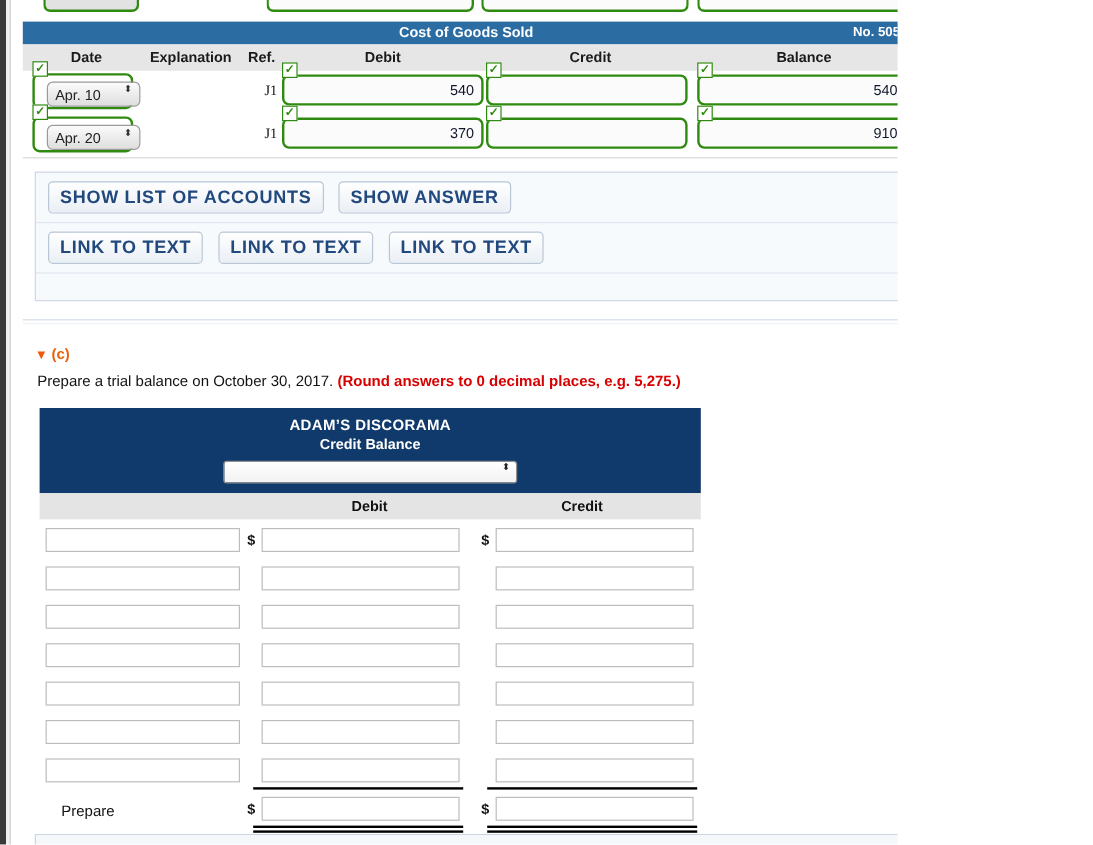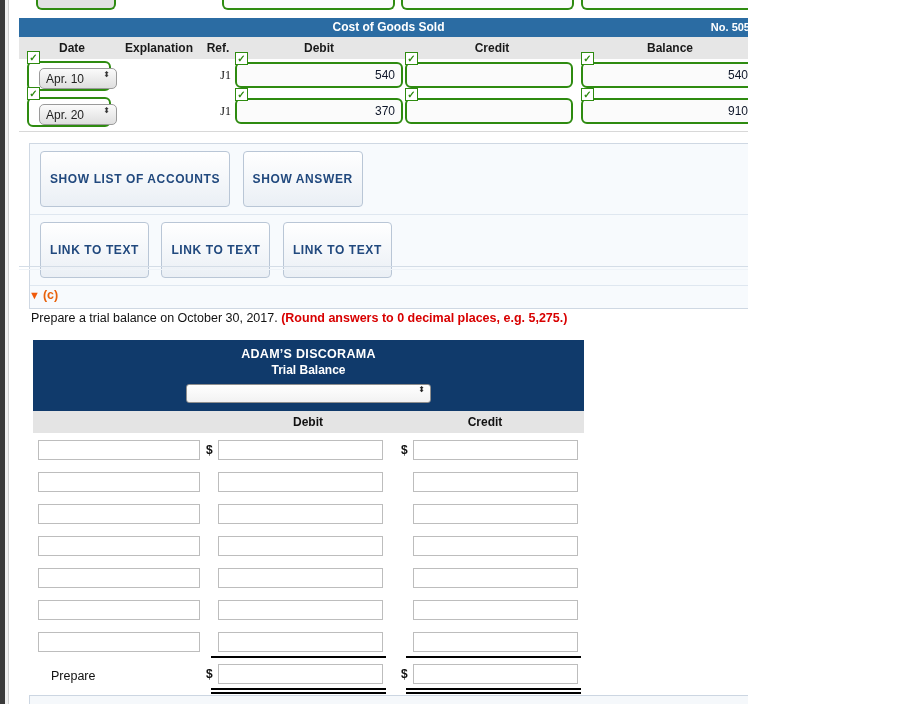--- a/index.html
+++ b/index.html
@@ -158,24 +158,24 @@
     padding: 7px 10px;
     border-bottom: 1px solid #dfe7f0;
   }
   .panel-row:last-child { border-bottom: none; height: 22px; }
   .ubtn {
     display: inline-block;
     background: linear-gradient(#ffffff,#eaeff5);
     border: 1px solid #b9c6d6;
     border-radius: 4px;
     color: #21497e;
-    font-size: 12px;
+    font-size: 15px;
     font-weight: bold;
     letter-spacing: 0.6px;
-    padding: 20px 9px;
+    padding: 4px 9px;
     margin-right: 8px;
   }
 
   .attempts {
     position: absolute; right: 0px; top: 230px;
     font-size: 12px; font-weight: bold; color: #8b5cf6;
     white-space: nowrap;
   }
   .hr-divider {
     position: absolute; left: 9px; top: 266px;
@@ -388,21 +388,21 @@
 
     <div class="instr">
       <span>Prepare a trial balance on October 30, 2017.</span>
       <span class="warn">(Round answers to 0 decimal places, e.g. 5,275.)</span>
     </div>
 
     <div class="tb-wrap">
 
       <div class="tb-head">
         <div class="l1">ADAM’S DISCORAMA</div>
-        <div class="l2">Trial Balance</div>
+        <div class="l2">Credit Balance</div>
         <div class="tb-select">
           <span></span>
           <span class="spin">⬍</span>
         </div>
       </div>
 
       <div class="tb-colhead">
         <span class="tb-ch-debit">Debit</span>
         <span class="tb-ch-credit">Credit</span>
       </div>

